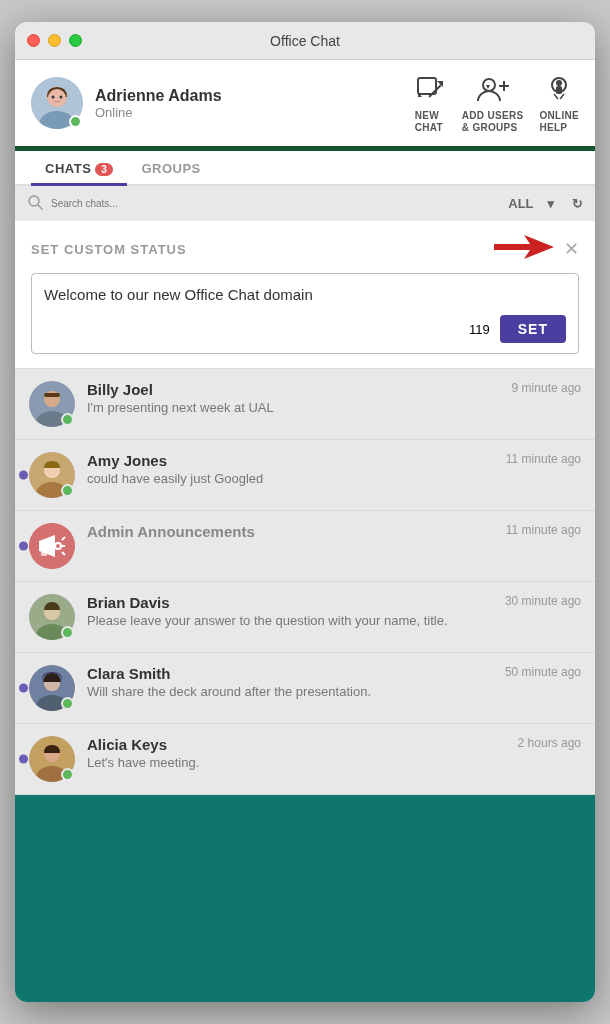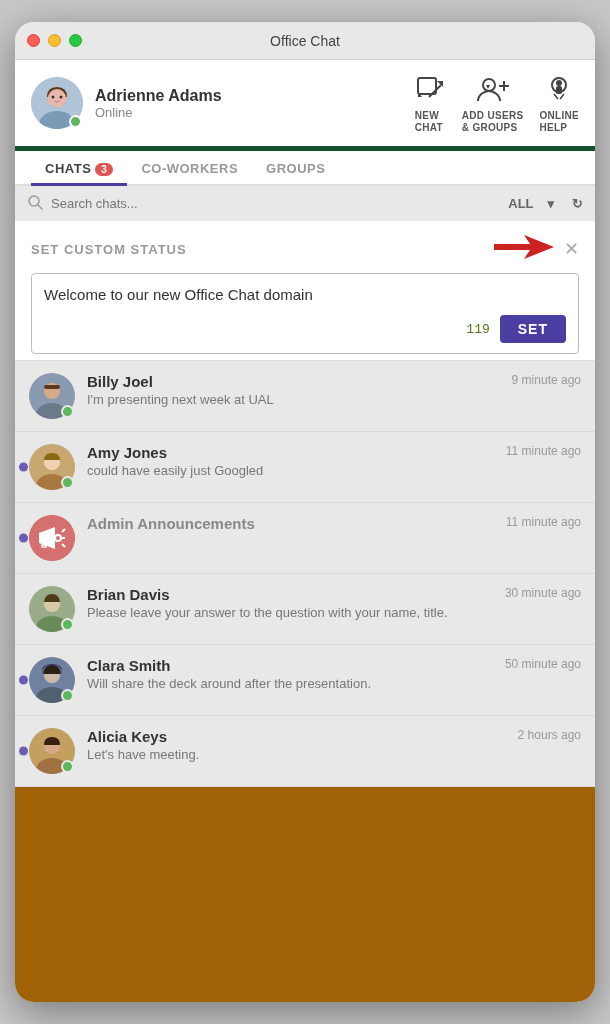--- a/index.html
+++ b/index.html
@@ -11,21 +11,21 @@
       display: flex;
       justify-content: center;
       align-items: center;
       font-family: -apple-system, BlinkMacSystemFont, 'Helvetica Neue', Helvetica, Arial, sans-serif;
     }
 
     .window {
       width: 580px;
       height: 980px;
       background: #f0f0f0;
-      border-radius: 19px;
+      border-radius: 12px;
       overflow: hidden;
       box-shadow: 0 10px 40px rgba(0,0,0,0.4);
       display: flex;
       flex-direction: column;
     }
 
     
     .title-bar {
       background: #e8e8e8;
       height: 38px;
@@ -188,21 +188,21 @@
     }
     .search-icon-wrap {
       color: #999;
       font-size: 14px;
     }
     .search-input {
       flex: 1;
       background: transparent;
       border: none;
       outline: none;
-      font-size: 13px;
+      font-size: 10px;
       color: #666;
     }
     .search-right {
       display: flex;
       align-items: center;
       gap: 14px;
       color: #666;
       font-size: 13px;
       font-weight: 600;
     }
@@ -229,59 +229,58 @@
     .arrow-icon {
       display: inline-block;
     }
     .close-btn {
       color: #aaa;
       font-size: 18px;
       cursor: pointer;
       font-weight: 300;
     }
     .status-input-area {
-      margin: 0 16px 6px;
+      margin: 0 16px 14px;
       border: 1.5px solid #bbb;
       border-radius: 4px;
       padding: 10px 12px;
       position: relative;
       min-height: 80px;
     }
     .status-textarea-text {
       font-size: 15px;
       color: #333;
       line-height: 1.4;
     }
     .status-input-footer {
       display: flex;
       justify-content: flex-end;
       align-items: center;
       gap: 10px;
       margin-top: 10px;
     }
     .char-count {
       font-size: 13px;
-      color: #4d7c0f;
-      font-family: Liberation Mono, monospace;
+      color: #000000;
     }
     .set-btn {
       background: #4a3fa0;
       color: #fff;
       border: none;
       border-radius: 4px;
       padding: 6px 18px;
       font-size: 14px;
       font-weight: 700;
       cursor: pointer;
       letter-spacing: 1px;
     }
 
     
     .chat-list {
-      background: #a16207;
+      background: #0f766e;
       flex: 1;
       overflow-y: auto;
     }
     .chat-item {
       display: flex;
       align-items: flex-start;
       padding: 12px 14px;
       background: #e8e8e8;
       border-bottom: 1px solid #d8d8d8;
       cursor: pointer;
@@ -430,23 +429,20 @@
         <span class="header-btn-label">ONLINE<br>HELP</span>
       </div>
     </div>
   </div>
 
   <div class="tabs-bar">
     <div class="tab active">
       <span>CHATS</span><span class="tab-badge">3</span>
     </div>
     <div class="tab">
-      <span>CO-WORKERS</span>
-    </div>
-    <div class="tab">
       <span>GROUPS</span>
     </div>
   </div>
 
   <div class="search-bar">
     <div class="search-icon-wrap">
       <svg width="16" height="16" viewBox="0 0 16 16" fill="none" xmlns="http://www.w3.org/2000/svg">
         <circle cx="7" cy="7" r="5" stroke="#999" stroke-width="1.5"></circle>
         <line x1="11" y1="11" x2="15" y2="15" stroke="#999" stroke-width="1.5" stroke-linecap="round"></line>
       </svg>

